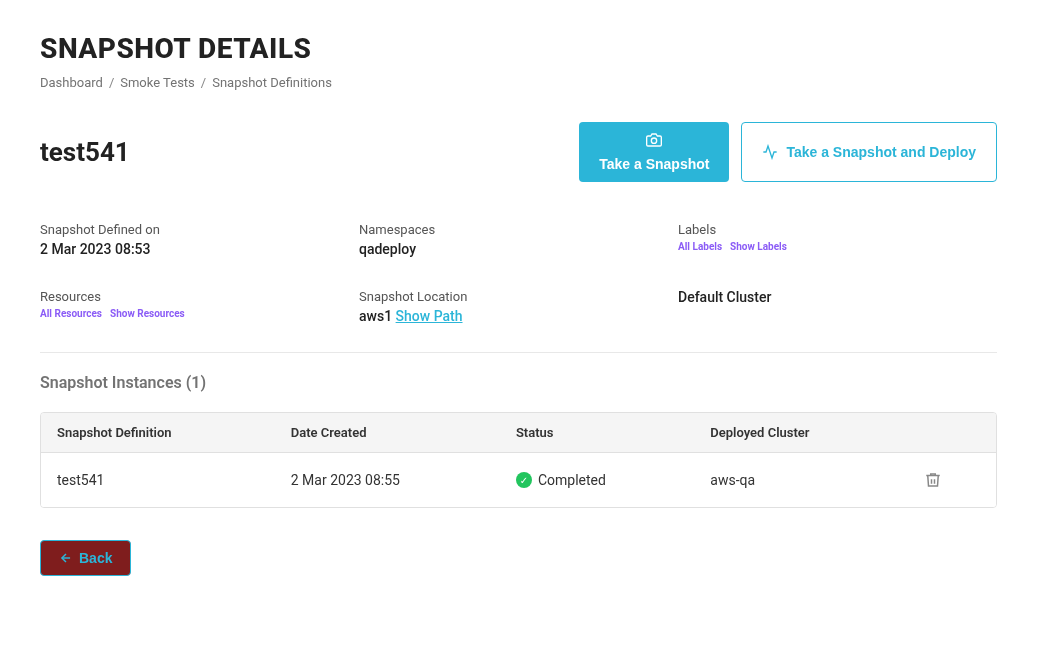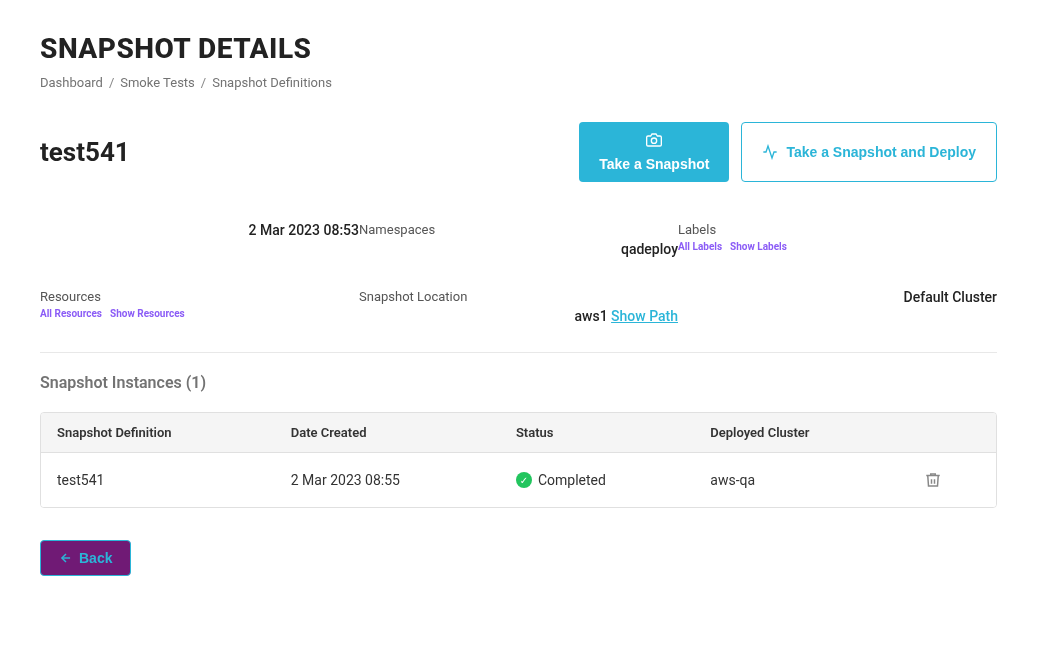--- a/index.html
+++ b/index.html
@@ -96,21 +96,20 @@
     .meta-label {
       font-size: 13px;
       color: #555;
       margin-bottom: 4px;
     }
 
     .meta-value {
       font-size: 14px;
       font-weight: 500;
       color: #222;
-      text-align: right;
     }
 
     .meta-value.link-group {
       display: flex;
       gap: 8px;
     }
 
     .meta-link {
       color: #8b5cf6;
       text-decoration: none;
@@ -203,21 +202,21 @@
       padding: 4px;
       display: flex;
       align-items: center;
     }
 
     .back-btn {
       display: flex;
       align-items: center;
       gap: 6px;
       border: 1.5px solid #2bb5d8;
-      background: #701a75;
+      background: #7f1d1d;
       color: #2bb5d8;
       padding: 9px 18px;
       border-radius: 4px;
       font-size: 14px;
       font-weight: 600;
       cursor: pointer;
     }
 
     svg.icon {
       width: 16px;
@@ -252,20 +251,21 @@
       <svg class="icon" viewBox="0 0 24 24" fill="none" stroke="currentColor" stroke-width="2">
         <polyline points="22 12 18 12 15 21 9 3 6 12 2 12"></polyline>
       </svg>
       <span>Take a Snapshot and Deploy</span>
     </button>
   </div>
 </div>
 
 <div class="meta-grid">
   <div class="meta-cell">
+    <div class="meta-label">Snapshot Defined on</div>
     <div class="meta-value">2 Mar 2023 08:53</div>
   </div>
   <div class="meta-cell">
     <div class="meta-label">Namespaces</div>
     <div class="meta-value">qadeploy</div>
   </div>
   <div class="meta-cell">
     <div class="meta-label">Labels</div>
     <div class="meta-value link-group">
       <a href="#" class="meta-link">All Labels</a>

